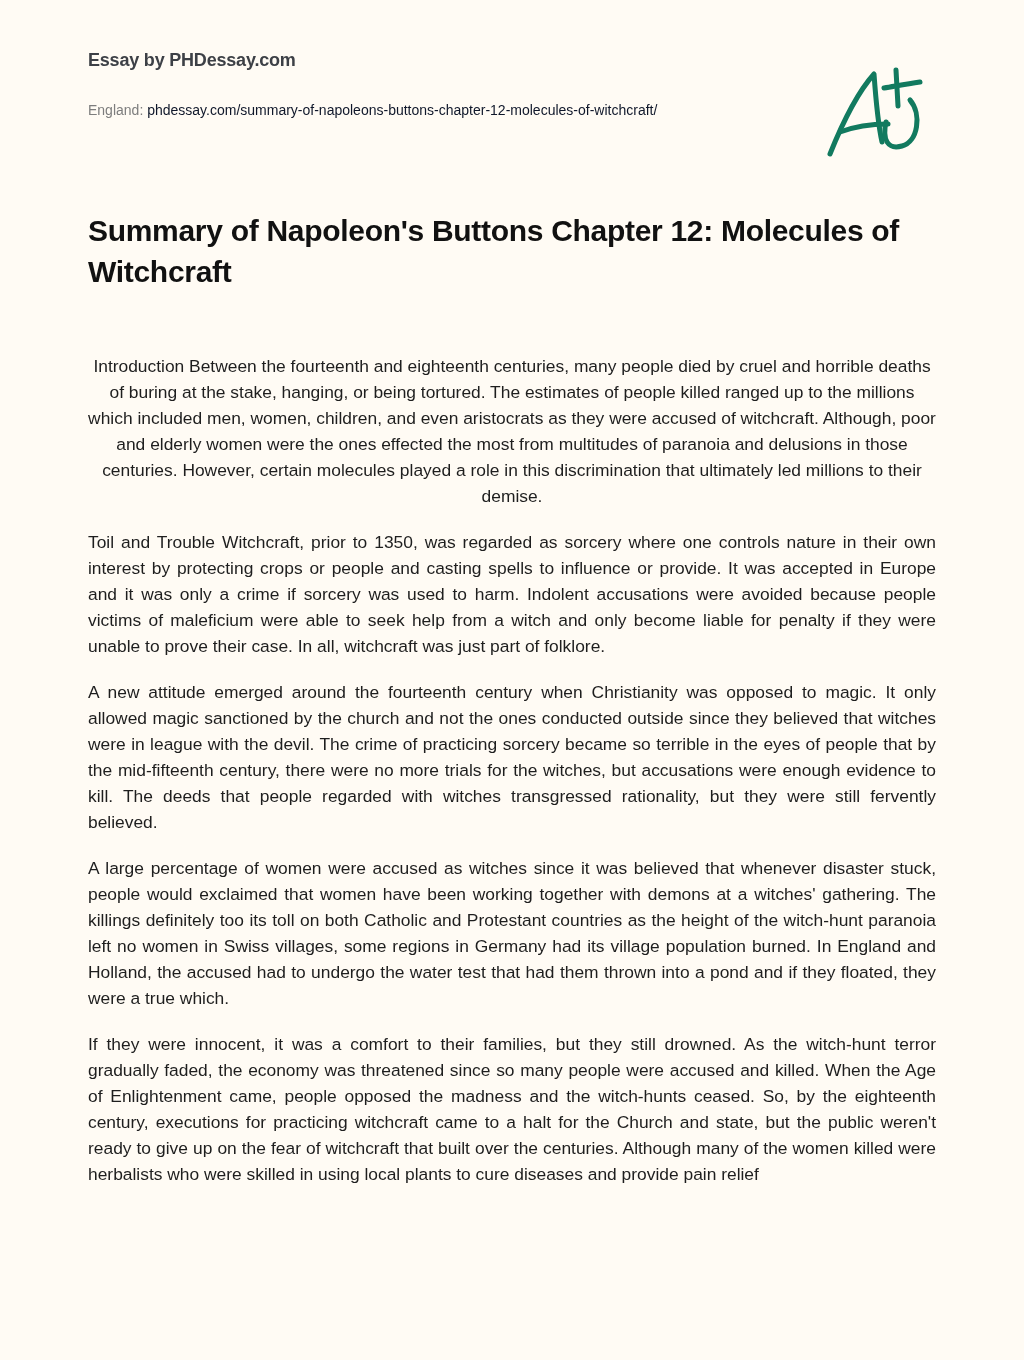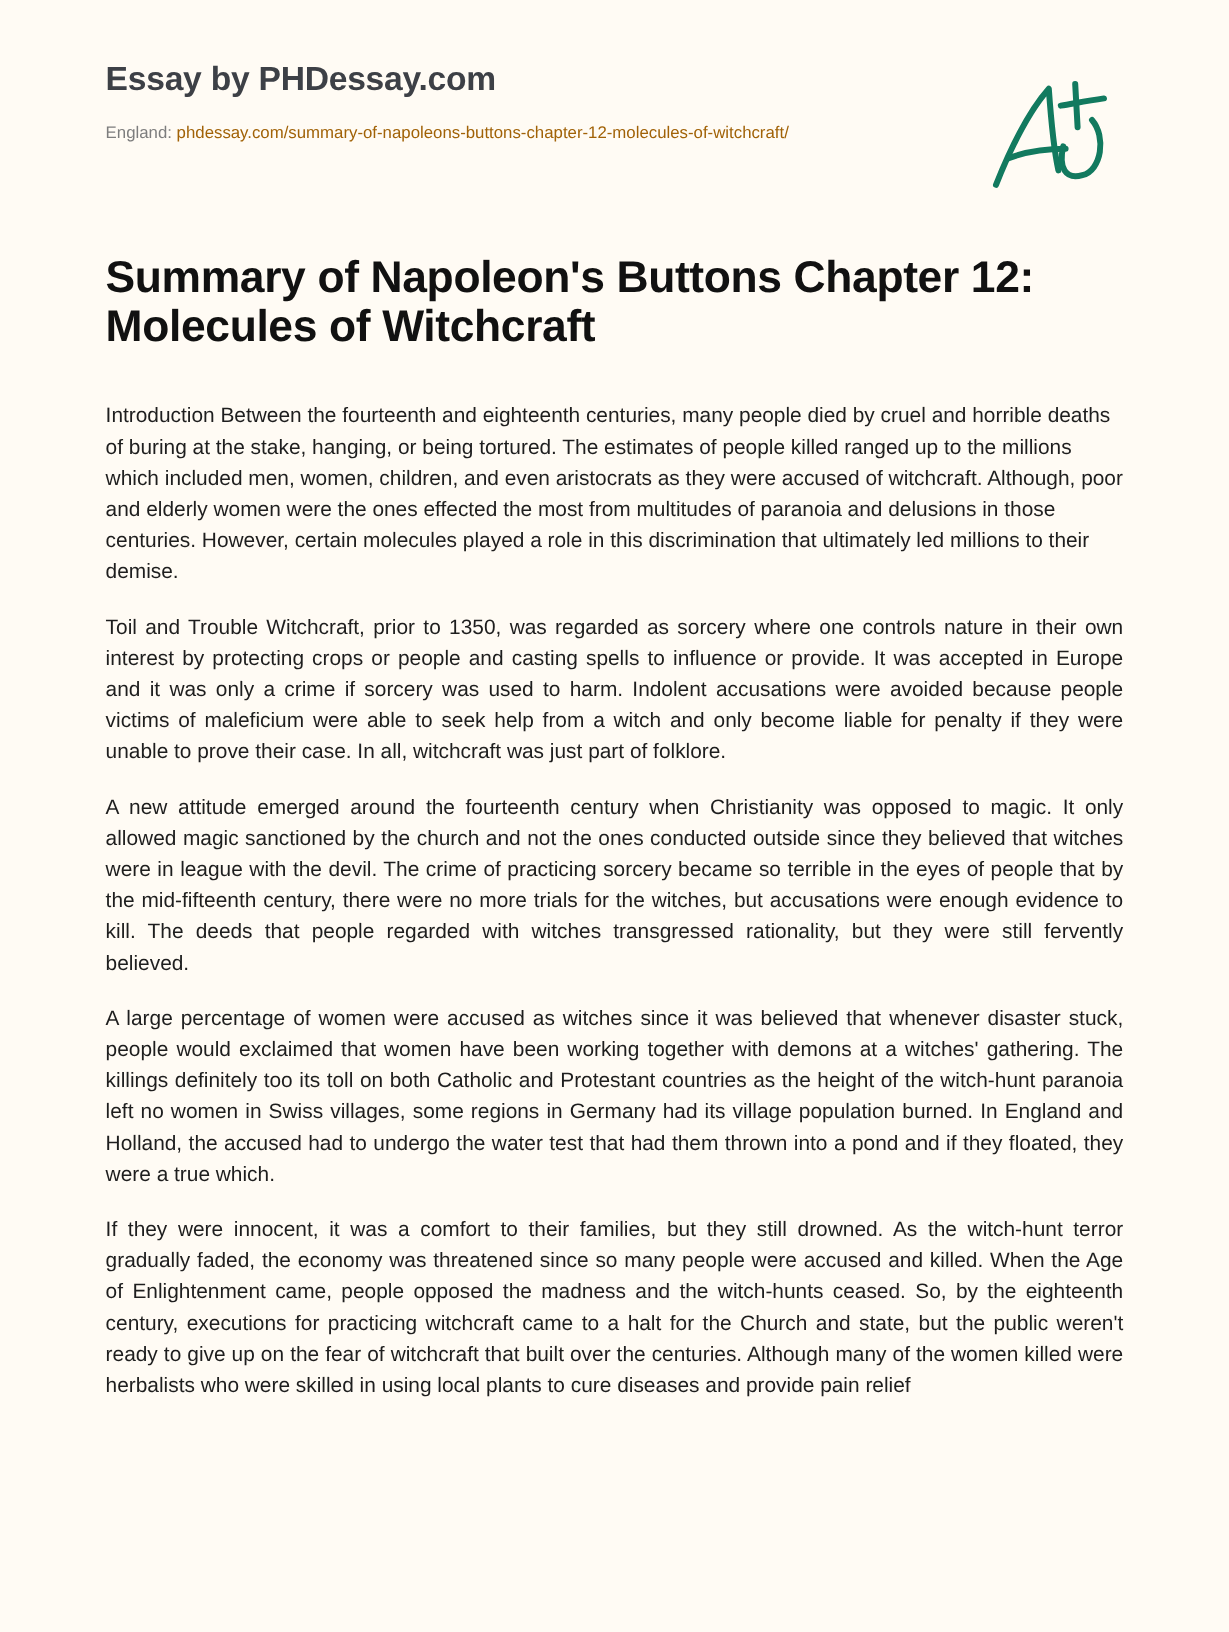--- a/index.html
+++ b/index.html
@@ -18,72 +18,73 @@
   .page {
     position: absolute;
     left: 88px;
     top: 0;
     width: 848px;
   }
   .brand {
     position: absolute;
     top: 50px;
     left: 0;
-    font-size: 28px;
+    font-size: 18px;
     font-weight: bold;
     color: #3d4046;
     letter-spacing: -0.2px;
   }
   .source {
     position: absolute;
     top: 99px;
     left: 0;
     width: 620px;
     font-size: 14px;
     line-height: 22px;
     color: #7d7d7d;
   }
   .source a {
-    color: #a16207;
+    color: #0f172a;
     text-decoration: none;
   }
   .logo {
     position: absolute;
     left: 738px;
     top: 62px;
     width: 110px;
     height: 100px;
   }
   .title {
     position: absolute;
     top: 210px;
     left: 0;
     width: 848px;
     margin: 0;
-    font-size: 37px;
+    font-size: 30px;
     line-height: 41px;
     font-weight: bold;
     color: #111111;
     letter-spacing: -0.3px;
   }
   .body-text {
     position: absolute;
     top: 333px;
     left: 0;
     width: 848px;
   }
   .body-text p {
     margin: 0 0 20px 0;
     font-size: 17.4px;
     line-height: 26px;
     color: #1e1e1e;
     text-align: justify;
   }
   .body-text p.first {
-    text-align: left;
+    text-align: center;
+    margin-top: 20px;
   }
 </style>
 </head>
 <body>
 
 <div class="page">
   <div class="brand">Essay by PHDessay.com</div>
 
   <div class="source">
     <span>England: </span><a>phdessay.com/summary-of-napoleons-buttons-chapter-12-molecules-of-witchcraft/</a>

